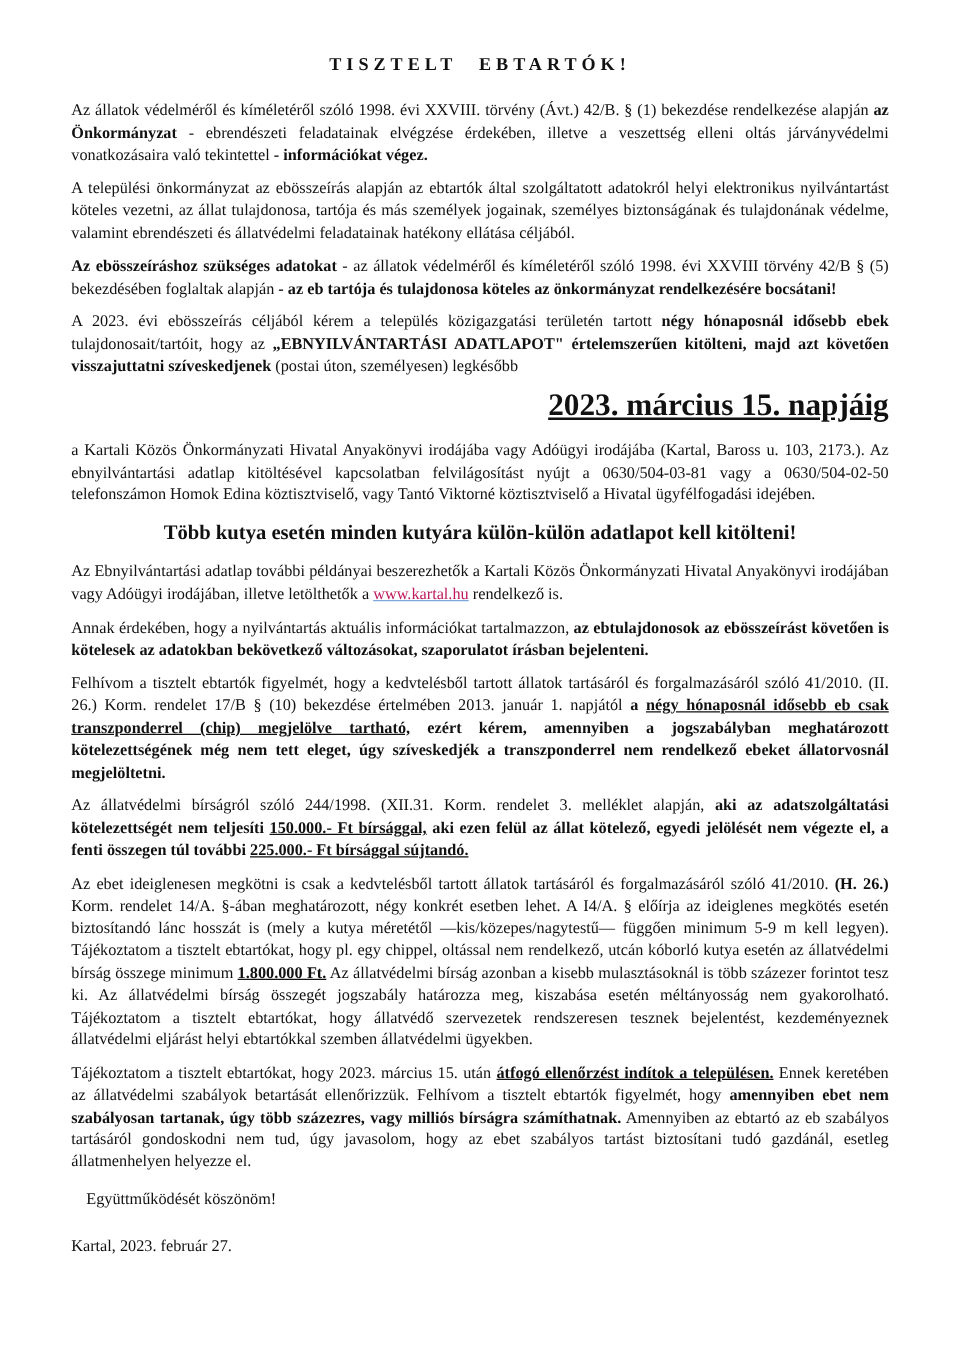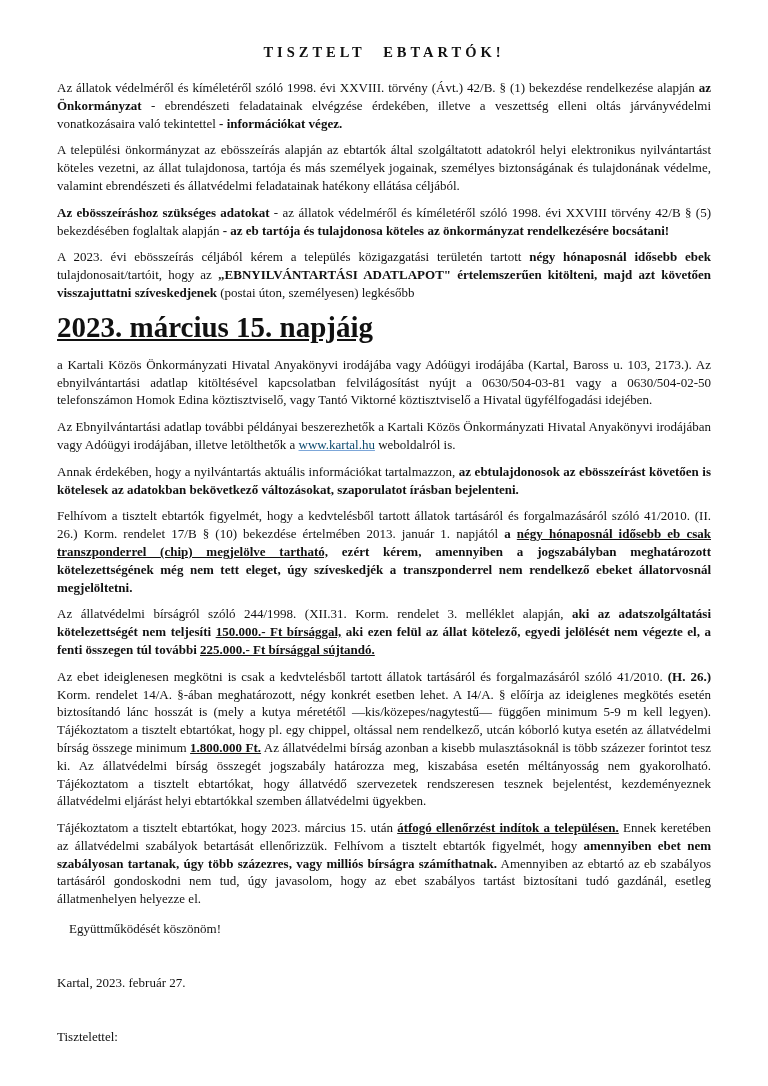--- a/index.html
+++ b/index.html
@@ -25,57 +25,57 @@
     letter-spacing: 4px;
     word-spacing: 10px;
     margin-bottom: 18px;
   }
   .body {
     font-size: 13px;
     line-height: 1.37;
     text-align: justify;
   }
   .heading-date {
-    text-align: left;
-    font-size: 29px;
+    text-align: right;
+    font-size: 25px;
     font-weight: 700;
     margin: 6px 0 12px 0;
   }
   .heading-center {
     text-align: center;
     font-size: 16.5px;
     font-weight: 700;
     margin: 12px 0 12px 0;
   }
   .gap-top-sm { margin-top: 12px; margin-left: 12px; }
-  .gap-top-md { margin-top: 36px; font-family: Liberation Serif, serif; }
+  .gap-top-md { margin-top: 20px; font-family: Liberation Serif, serif; }
   .b { font-weight: 700; }
   .u { text-decoration: underline; }
   a.doc-link {
-    color: #0c4a6e;
+    color: #be185d;
     text-decoration: underline;
     text-decoration-color: #7da7d9;
     cursor: pointer;
   }
 </style>
 </head>
 <body>
 
 <div class="page">
   <div id="doc">
       <div class="block title"><span class="b">TISZTELT EBTARTÓK!</span></div>
       <div class="block body"><span>Az állatok védelméről és kíméletéről szóló 1998. évi XXVIII. törvény (Ávt.) 42/B. § (1) bekezdése rendelkezése alapján </span><span class="b">az Önkormányzat</span><span> - ebrendészeti feladatainak elvégzése érdekében, illetve a veszettség elleni oltás járványvédelmi vonatkozásaira való tekintettel </span><span class="b">- információkat végez.</span></div>
       <div class="block body"><span>A települési önkormányzat az ebösszeírás alapján az ebtartók által szolgáltatott adatokról helyi elektronikus nyilvántartást köteles vezetni, az állat tulajdonosa, tartója és más személyek jogainak, személyes biztonságának és tulajdonának védelme, valamint ebrendészeti és állatvédelmi feladatainak hatékony ellátása céljából.</span></div>
       <div class="block body"><span class="b">Az ebösszeíráshoz szükséges adatokat</span><span> - az állatok védelméről és kíméletéről szóló 1998. évi XXVIII törvény 42/B § (5) bekezdésében foglaltak alapján </span><span class="b">- az eb tartója és tulajdonosa köteles az önkormányzat rendelkezésére bocsátani!</span></div>
       <div class="block body"><span>A 2023. évi ebösszeírás céljából kérem a település közigazgatási területén tartott </span><span class="b">négy hónaposnál idősebb ebek</span><span> tulajdonosait/tartóit, hogy az </span><span class="b">„EBNYILVÁNTARTÁSI ADATLAPOT" értelemszerűen kitölteni, majd azt követően visszajuttatni szíveskedjenek</span><span> (postai úton, személyesen) legkésőbb</span></div>
       <div class="block heading-date"><span class="b u">2023. március 15. napjáig</span></div>
       <div class="block body"><span>a Kartali Közös Önkormányzati Hivatal Anyakönyvi irodájába vagy Adóügyi irodájába (Kartal, Baross u. 103, 2173.). Az ebnyilvántartási adatlap kitöltésével kapcsolatban felvilágosítást nyújt a 0630/504-03-81 vagy a 0630/504-02-50 telefonszámon Homok Edina köztisztviselő, vagy Tantó Viktorné köztisztviselő a Hivatal ügyfélfogadási idejében.</span></div>
-      <div class="block body"><span>Az Ebnyilvántartási adatlap további példányai beszerezhetők a Kartali Közös Önkormányzati Hivatal Anyakönyvi irodájában vagy Adóügyi irodájában, illetve letölthetők a </span><a class="doc-link" href="#">www.kartal.hu</a><span> weboldalról is.</span></div>
+      <div class="block heading-center"><span class="b">Több kutya esetén minden kutyára külön-külön adatlapot kell kitölteni!</span></div>
+      <div class="block body"><span>Az Ebnyilvántartási adatlap további példányai beszerezhetők a Kartali Közös Önkormányzati Hivatal Anyakönyvi irodájában vagy Adóügyi irodájában, illetve letölthetők a </span><a class="doc-link" href="#">www.kartal.hu</a><span> rendelkező is.</span></div>
       <div class="block body"><span>Annak érdekében, hogy a nyilvántartás aktuális információkat tartalmazzon, </span><span class="b">az ebtulajdonosok az ebösszeírást követően is kötelesek az adatokban bekövetkező változásokat, szaporulatot írásban bejelenteni.</span></div>
       <div class="block body"><span>Felhívom a tisztelt ebtartók figyelmét, hogy a kedvtelésből tartott állatok tartásáról és forgalmazásáról szóló 41/2010. (II. 26.) Korm. rendelet 17/B § (10) bekezdése értelmében 2013. január 1. napjától </span><span class="b">a </span><span class="b u">négy hónaposnál idősebb eb csak transzponderrel (chip) megjelölve tartható,</span><span class="b"> ezért kérem, amennyiben a jogszabályban meghatározott kötelezettségének még nem tett eleget, úgy szíveskedjék a transzponderrel nem rendelkező ebeket állatorvosnál megjelöltetni.</span></div>
       <div class="block body"><span>Az állatvédelmi bírságról szóló 244/1998. (XII.31. Korm. rendelet 3. melléklet alapján, </span><span class="b">aki az adatszolgáltatási kötelezettségét nem teljesíti </span><span class="b u">150.000.- Ft bírsággal,</span><span class="b"> aki ezen felül az állat kötelező, egyedi jelölését nem végezte el, a fenti összegen túl további </span><span class="b u">225.000.- Ft bírsággal sújtandó.</span></div>
       <div class="block body"><span>Az ebet ideiglenesen megkötni is csak a kedvtelésből tartott állatok tartásáról és forgalmazásáról szóló 41/2010. </span><span class="b">(H. 26.)</span><span> Korm. rendelet 14/A. §-ában meghatározott, négy konkrét esetben lehet. A I4/A. § előírja az ideiglenes megkötés esetén biztosítandó lánc hosszát is (mely a kutya méretétől —kis/közepes/nagytestű— függően minimum 5-9 m kell legyen). Tájékoztatom a tisztelt ebtartókat, hogy pl. egy chippel, oltással nem rendelkező, utcán kóborló kutya esetén az állatvédelmi bírság összege minimum </span><span class="b u">1.800.000 Ft.</span><span> Az állatvédelmi bírság azonban a kisebb mulasztásoknál is több százezer forintot tesz ki. Az állatvédelmi bírság összegét jogszabály határozza meg, kiszabása esetén méltányosság nem gyakorolható. Tájékoztatom a tisztelt ebtartókat, hogy állatvédő szervezetek rendszeresen tesznek bejelentést, kezdeményeznek állatvédelmi eljárást helyi ebtartókkal szemben állatvédelmi ügyekben.</span></div>
       <div class="block body"><span>Tájékoztatom a tisztelt ebtartókat, hogy 2023. március 15. után </span><span class="b u">átfogó ellenőrzést indítok a településen.</span><span> Ennek keretében az állatvédelmi szabályok betartását ellenőrizzük. Felhívom a tisztelt ebtartók figyelmét, hogy </span><span class="b">amennyiben ebet nem szabályosan tartanak, úgy több százezres, vagy milliós bírságra számíthatnak.</span><span> Amennyiben az ebtartó az eb szabályos tartásáról gondoskodni nem tud, úgy javasolom, hogy az ebet szabályos tartást biztosítani tudó gazdánál, esetleg állatmenhelyen helyezze el.</span></div>
       <div class="block body gap-top-sm"><span>Együttműködését köszönöm!</span></div>
       <div class="block body gap-top-md"><span>Kartal, 2023. február 27.</span></div>
-      <div class="block body gap-top-md"><span>Tisztelettel:</span></div>
     </div>
 </div>
 
 </body></html>

